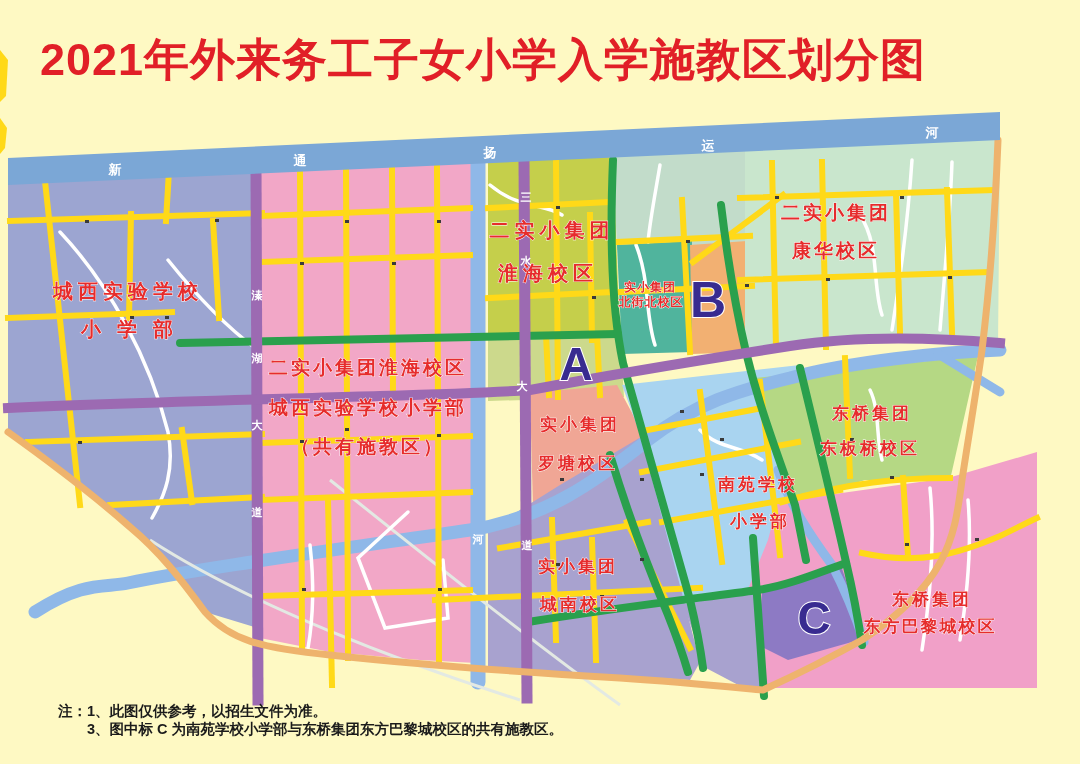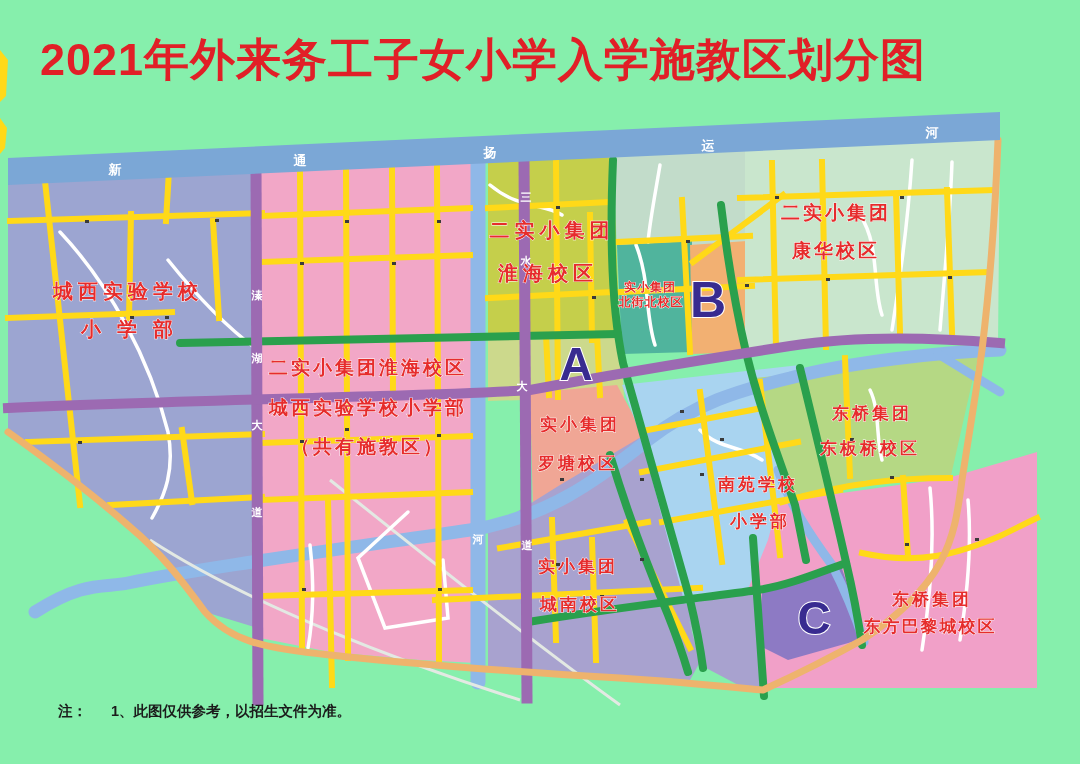--- a/index.html
+++ b/index.html
@@ -1,33 +1,33 @@
 <!DOCTYPE html>
 <html><head>
 <meta charset="utf-8">
 <style>
   html,body{margin:0;padding:0;background:#fff;}
-  #stage{position:relative;width:1080px;height:764px;background:#86efac;overflow:hidden;
+  #stage{position:relative;width:1080px;height:764px;background:#fef9c3;overflow:hidden;
          font-family:"Liberation Sans","DejaVu Sans",sans-serif;}
   #title{position:absolute;left:40px;top:30px;width:880px;text-align:center;
          font-size:45px;font-weight:bold;color:#e11f27;letter-spacing:1px;white-space:nowrap;}
   #mapsvg{position:absolute;left:0;top:0;}
   .rl{font-weight:bold;fill:#e62c2c;paint-order:stroke;stroke:#ffffff;stroke-width:0.8px;text-anchor:middle;}
   .rl20{font-size:20px;letter-spacing:5px;}
   .rl19{font-size:19px;letter-spacing:3px;}
   .rl17{font-size:17px;letter-spacing:3px;}
   .rl12{font-size:12px;letter-spacing:1px;}
   .wchar{font-size:13px;font-weight:bold;fill:#ffffff;text-anchor:middle;}
   .wchar-sm{font-size:11px;font-weight:bold;fill:#ffffff;text-anchor:middle;}
   .marker{font-size:46px;font-weight:bold;fill:#382b90;text-anchor:middle;
           paint-order:stroke;stroke:#ffffff;stroke-width:2px;}
   #notes{position:absolute;left:58px;top:702px;display:flex;font-size:14.5px;
          color:#1b1b1b;line-height:18px;font-weight:bold;}
   #notes .notes-label{white-space:nowrap;}
-  #notes .note-line{white-space:nowrap;margin-left:24px;}
+  #notes .note-line{white-space:nowrap;}
 </style>
 </head>
 <body>
 
 <div id="stage">
 
   <div id="title">2021年外来务工子女小学入学施教区划分图</div>
 
   <svg id="mapsvg" width="1080" height="764" viewBox="0 0 1080 764">
 
@@ -261,16 +261,17 @@
       <text class="marker" x="576" y="380">A</text>
       <text class="marker" x="708" y="317" style="font-size:50px">B</text>
       <text class="marker" x="814" y="634">C</text>
     </g>
   </svg>
 
   <div id="notes">
     <div class="notes-label">注：</div>
     <div class="notes-items">
       <div class="note-line">1、此图仅供参考，以招生文件为准。</div>
+      <div class="note-line">3、图中标 C 为南苑学校小学部与东桥集团东方巴黎城校区的共有施教区。</div>
     </div>
   </div>
 
 </div>
 
 </body></html>

